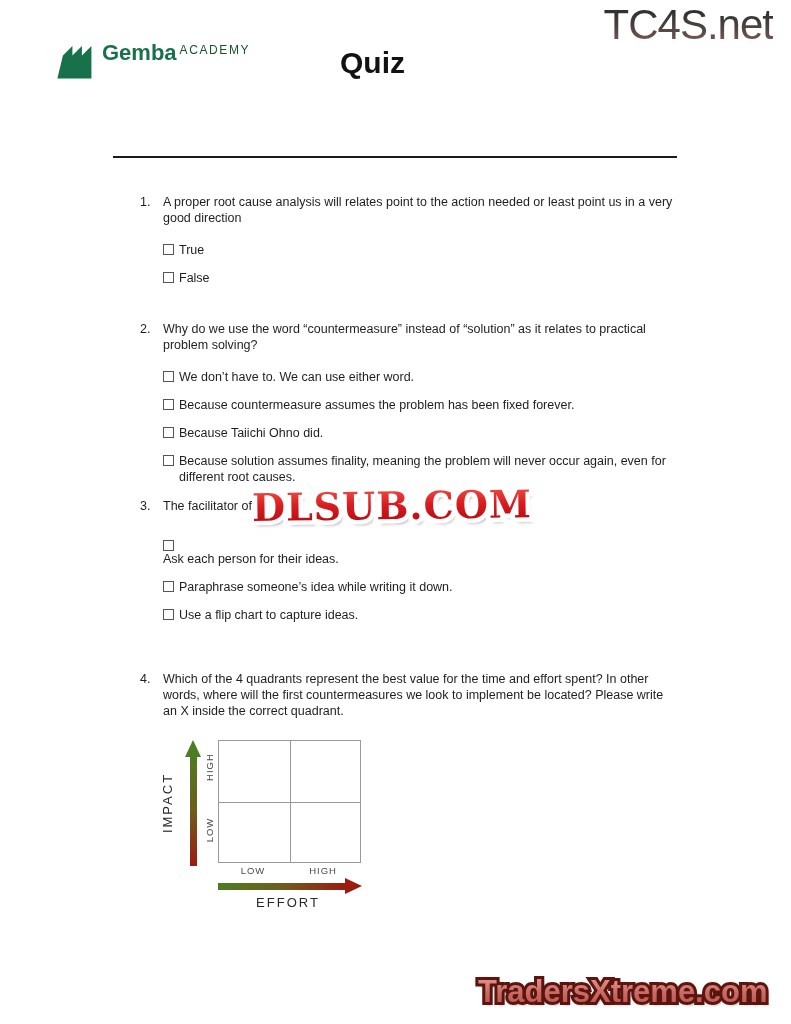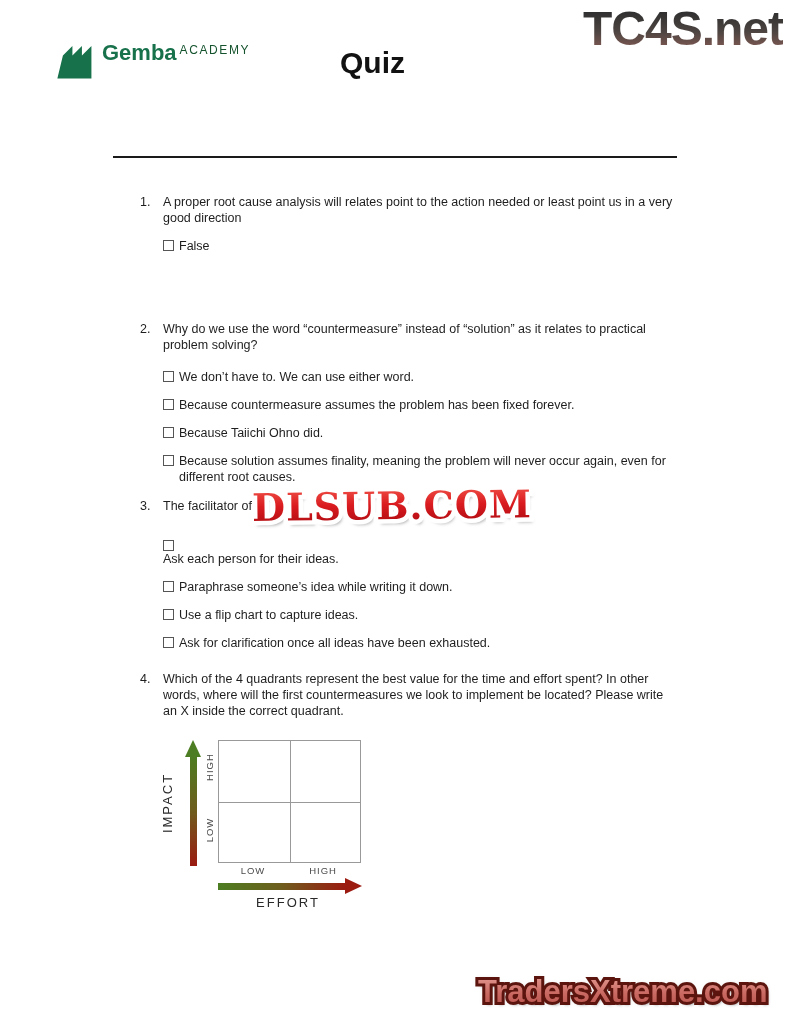--- a/index.html
+++ b/index.html
@@ -17,22 +17,22 @@
   .logo-brand { font-size:22px; font-weight:bold; color:#17714b; letter-spacing:0; }
   .logo-sub { font-size:12px; font-weight:normal; color:#14532d; letter-spacing:1.6px; margin-top:2px; margin-left:3px; }
 
   .quiz-title {
     position:absolute; left:300px; top:46px; width:145px; text-align:center;
     font-size:30px; font-weight:bold; color:#121212;
   }
 
   
   .wm-tc4s {
-    position:absolute; top:1px; right:8px;
-    font-size:48px; font-weight:bold; letter-spacing:-1px;
+    position:absolute; top:1px; right:18px;
+    font-size:42px; font-weight:normal; letter-spacing:-1px;
     color:#4a3a37;
   }
   @supports ((-webkit-background-clip:text) or (background-clip:text)) {
     .wm-tc4s {
       background:linear-gradient(to bottom, #303030 20%, #4c4441 55%, #936159 100%);
       -webkit-background-clip:text; background-clip:text; color:transparent;
     }
   }
 
   .wm-dlsub {
@@ -164,20 +164,24 @@
 
   <div class="course-block">
   </div>
   <div class="rule"></div>
 
   <div class="question" id="q1">
     <div class="q-head">
       <span class="q-num">1.</span>
       <span class="q-text">A proper root cause analysis will relates point to the action needed or least point us in a very good direction</span>
     </div>
+    <div class="option-row first">
+      <span class="checkbox"></span>
+      <span class="opt-label">True</span>
+    </div>
     <div class="option-row">
       <span class="checkbox"></span>
       <span class="opt-label">False</span>
     </div>
   </div>
 
   <div class="question" id="q2">
     <div class="q-head">
       <span class="q-num">2.</span>
       <span class="q-text">Why do we use the word “countermeasure” instead of “solution” as it relates to practical problem solving?</span>
@@ -209,24 +213,20 @@
       <span class="checkbox"></span>
       <span class="opt-label">Ask each person for their ideas.</span>
     </div>
     <div class="option-row">
       <span class="checkbox"></span>
       <span class="opt-label">Paraphrase someone’s idea while writing it down.</span>
     </div>
     <div class="option-row">
       <span class="checkbox"></span>
       <span class="opt-label">Use a flip chart to capture ideas.</span>
-    </div>
-    <div class="option-row">
-      <span class="checkbox"></span>
-      <span class="opt-label">Ask for clarification once all ideas have been exhausted.</span>
     </div>
   </div>
 
   <div class="wm-dlsub">
     <span class="layer stroke">DLSUB.COM</span>
     <span class="layer fill">DLSUB.COM</span>
   </div>
 
   <div class="question" id="q4">
     <div class="q-head">

